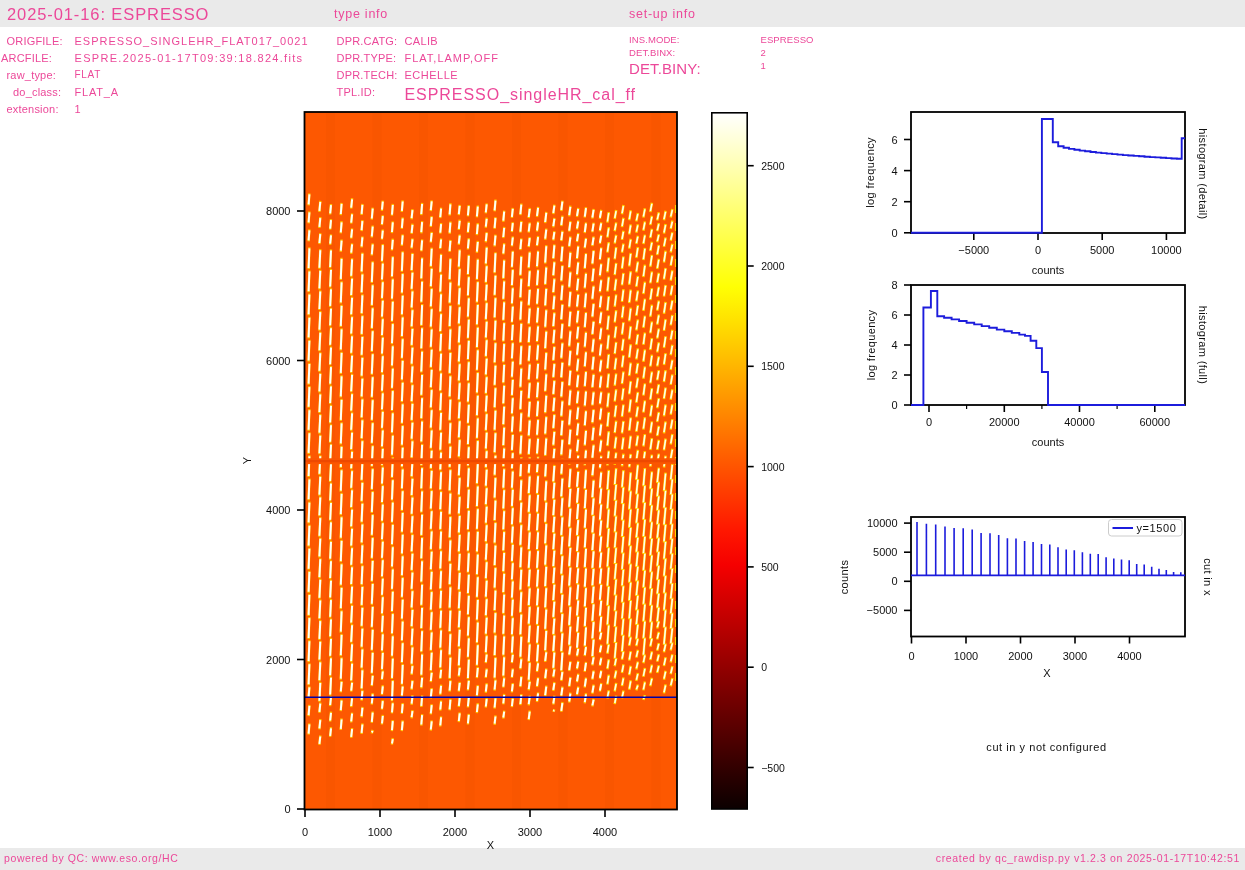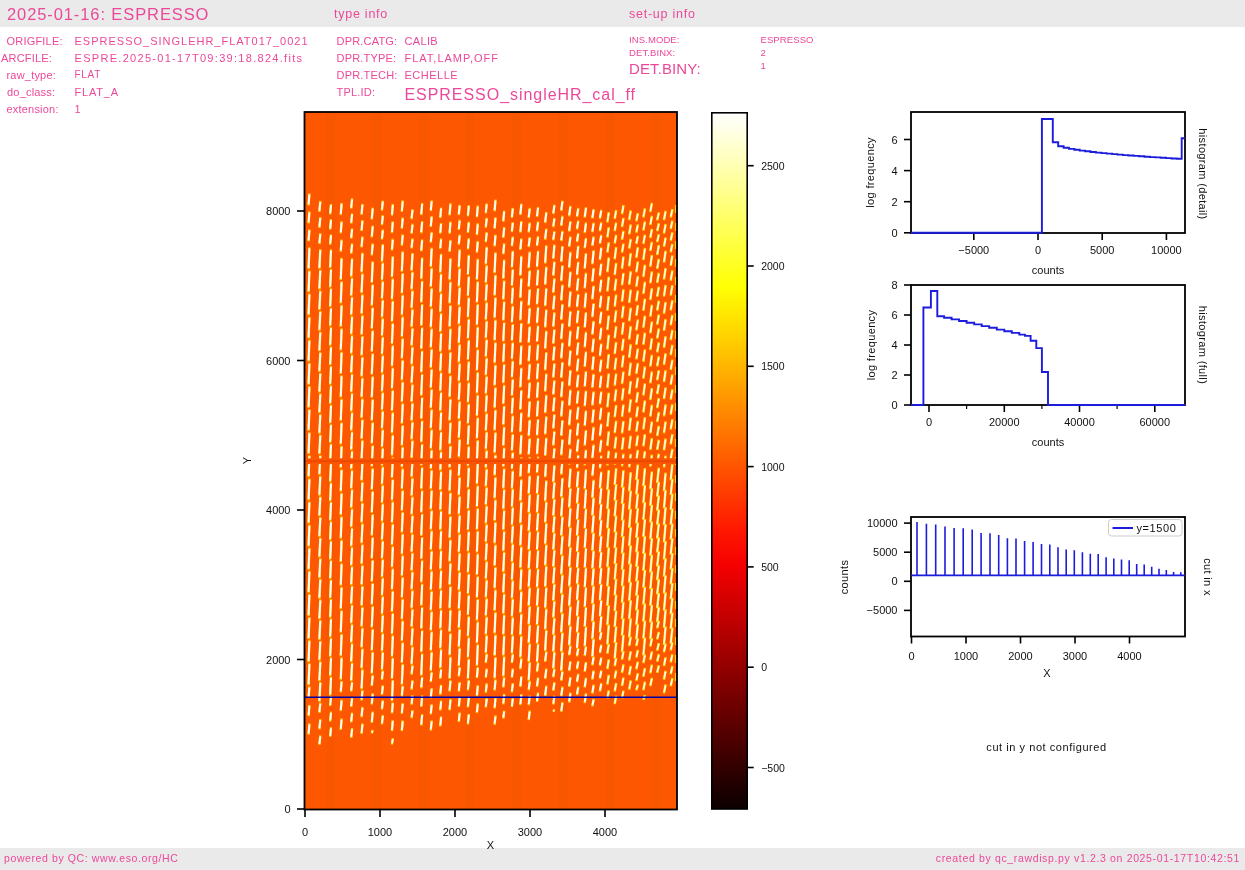--- a/index.html
+++ b/index.html
@@ -12,21 +12,21 @@
 <div id="band"></div>
 <div class="t" style="left:7px;top:5px;font-size:16.5px;letter-spacing:0.9px">2025-01-16: ESPRESSO</div>
 <div class="t" style="left:334px;top:7px;font-size:12.5px;letter-spacing:0.75px">type info</div>
 <div class="t" style="left:629px;top:7px;font-size:12.5px;letter-spacing:0.75px">set-up info</div>
 <div class="t" style="left:6.5px;top:34.5px;font-size:11px;letter-spacing:0.2px">ORIGFILE:</div>
 <div class="t" style="left:74.5px;top:34.5px;font-size:11px;letter-spacing:1.0px">ESPRESSO_SINGLEHR_FLAT017_0021</div>
 <div class="t" style="left:1px;top:51.7px;font-size:11px;letter-spacing:0.2px">ARCFILE:</div>
 <div class="t" style="left:74.5px;top:51.7px;font-size:11px;letter-spacing:1.3px">ESPRE.2025-01-17T09:39:18.824.fits</div>
 <div class="t" style="left:6.5px;top:68.9px;font-size:11px;letter-spacing:0.2px">raw_type:</div>
 <div class="t" style="left:74.5px;top:68.9px;font-size:10px;letter-spacing:0.7px">FLAT</div>
-<div class="t" style="left:7px;top:86.1px;font-size:11px;letter-spacing:0.2px">do_class:</div>
+<div class="t" style="left:13px;top:86.1px;font-size:11px;letter-spacing:0.2px">do_class:</div>
 <div class="t" style="left:74.5px;top:86.1px;font-size:11px;letter-spacing:0.8px">FLAT_A</div>
 <div class="t" style="left:6.5px;top:103.3px;font-size:11px;letter-spacing:0.2px">extension:</div>
 <div class="t" style="left:74.5px;top:103.3px;font-size:11px;letter-spacing:0px">1</div>
 <div class="t" style="left:336.5px;top:34.5px;font-size:11px;letter-spacing:0.2px">DPR.CATG:</div>
 <div class="t" style="left:404.5px;top:34.5px;font-size:11px;letter-spacing:0.35px">CALIB</div>
 <div class="t" style="left:336.5px;top:51.7px;font-size:11px;letter-spacing:0.2px">DPR.TYPE:</div>
 <div class="t" style="left:404.5px;top:51.7px;font-size:11px;letter-spacing:1.0px">FLAT,LAMP,OFF</div>
 <div class="t" style="left:336.5px;top:68.9px;font-size:11px;letter-spacing:0.2px">DPR.TECH:</div>
 <div class="t" style="left:404.5px;top:68.9px;font-size:11px;letter-spacing:0.5px">ECHELLE</div>
 <div class="t" style="left:336.5px;top:86.1px;font-size:11px;letter-spacing:0.2px">TPL.ID:</div>

